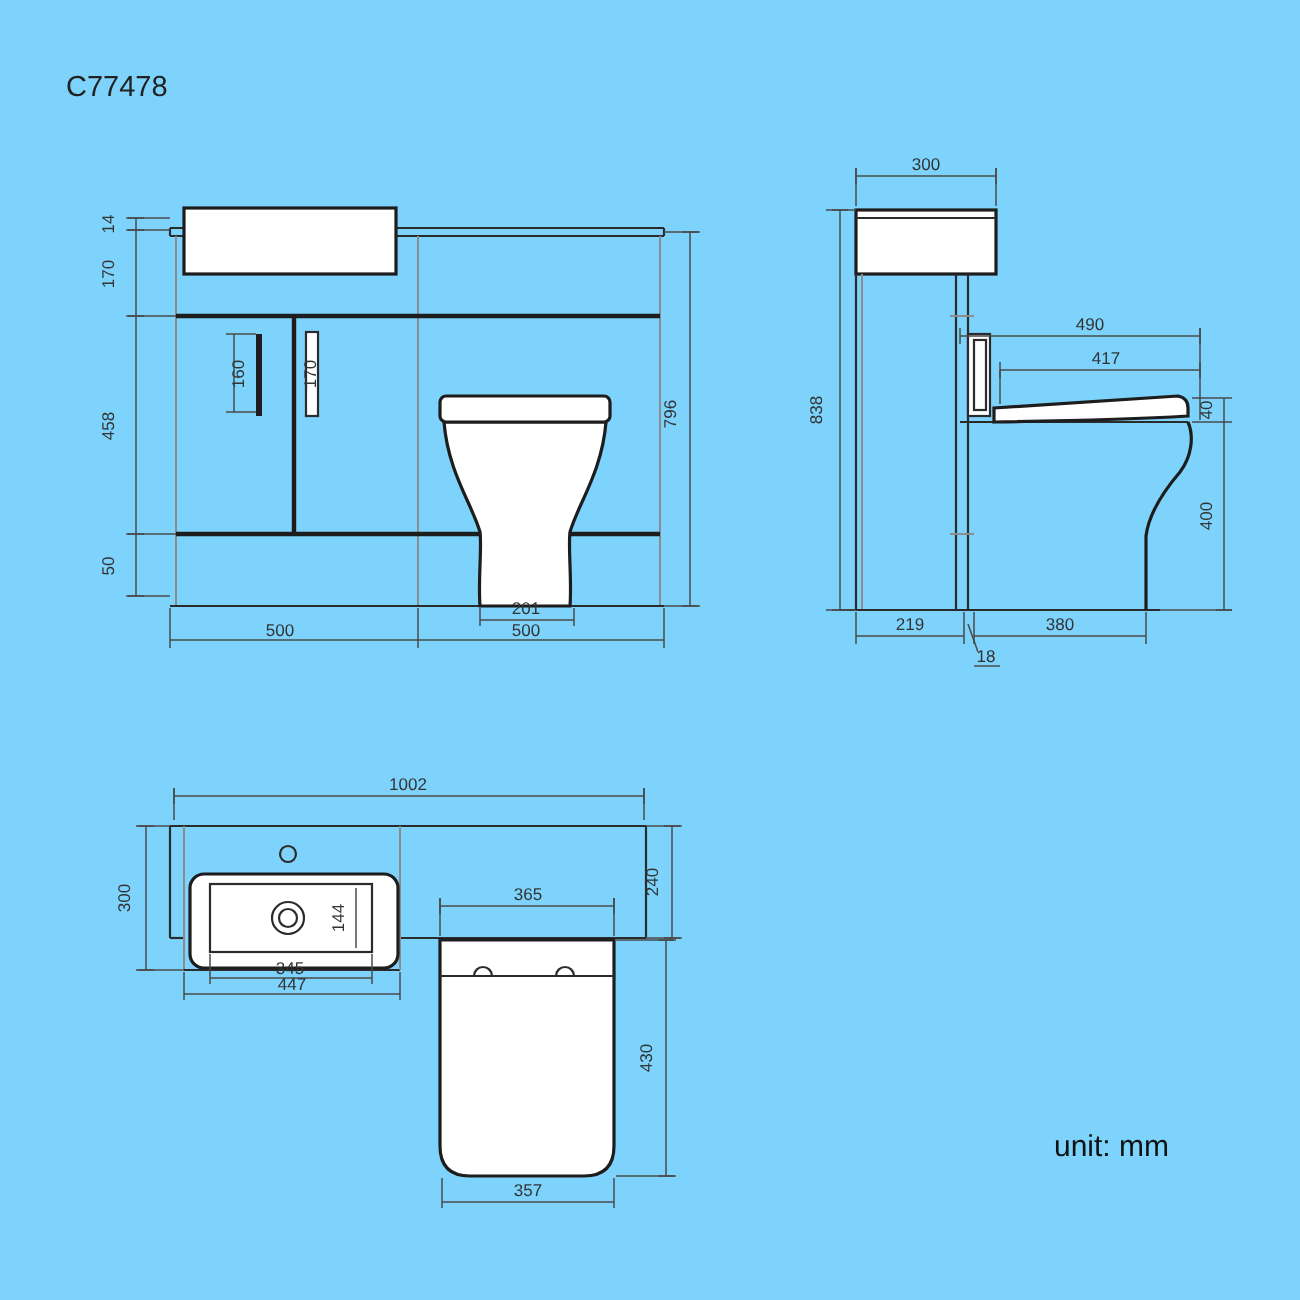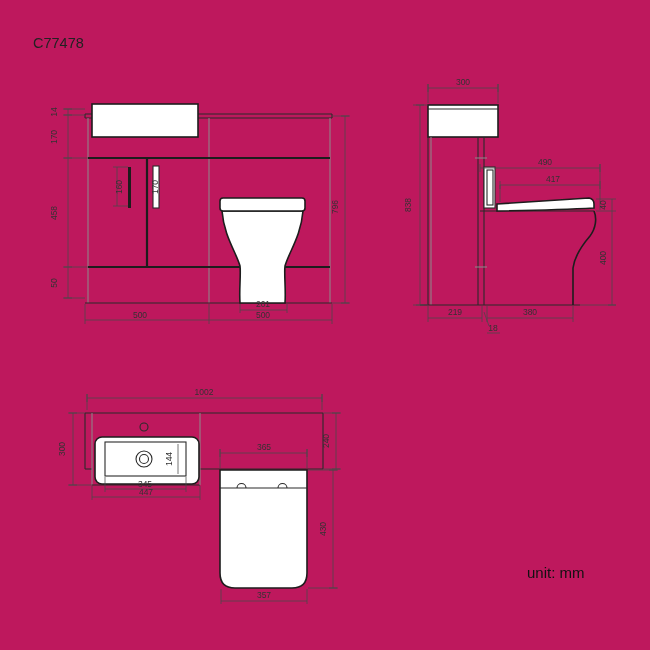--- a/index.html
+++ b/index.html
@@ -1,16 +1,16 @@
 <!DOCTYPE html>
 <html><head>
 <meta charset="utf-8">
 <style>
   html,body{margin:0;padding:0;background:#ffffff;}
-  .page{width:650px;height:650px;background:#be185d;position:relative;overflow:hidden;
+  .page{width:650px;height:650px;background:#7dd3fc;position:relative;overflow:hidden;
         font-family:"Liberation Sans", sans-serif;}
   svg text{font-family:"Liberation Sans", sans-serif;}
   .title-text{font-size:14.5px;fill:#222;}
   .unit-text{font-size:15px;fill:#111;}
   .dim-text{font-size:8.5px;fill:#333;}
   .ln   {stroke:#2b2b2b;stroke-width:1.1;fill:none;}
   .ln-th{stroke:#1d1d1d;stroke-width:2.2;fill:none;}
   .ln-md{stroke:#1d1d1d;stroke-width:1.6;fill:none;}
   .ln-gy{stroke:#8c8c8c;stroke-width:1;fill:none;}
   .dim  {stroke:#4a4a4a;stroke-width:0.75;fill:none;}

